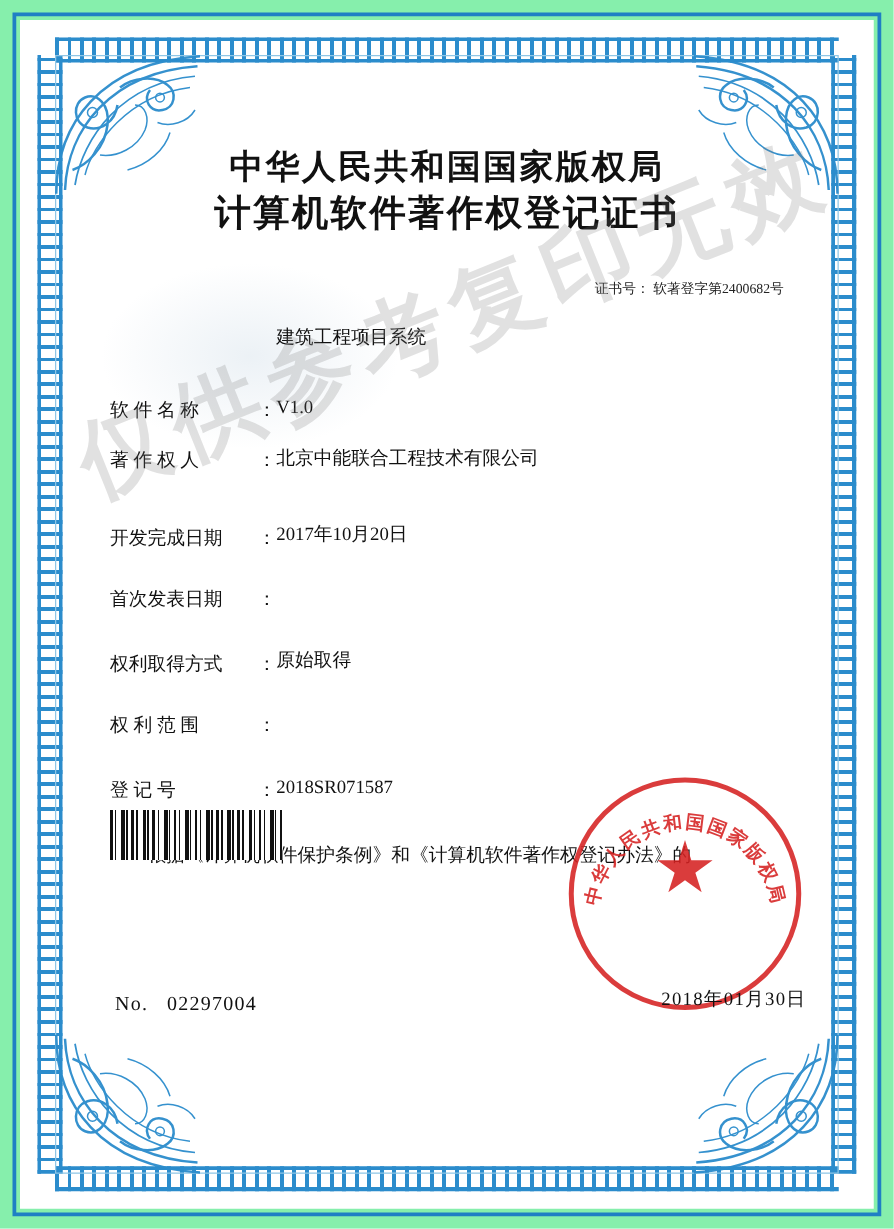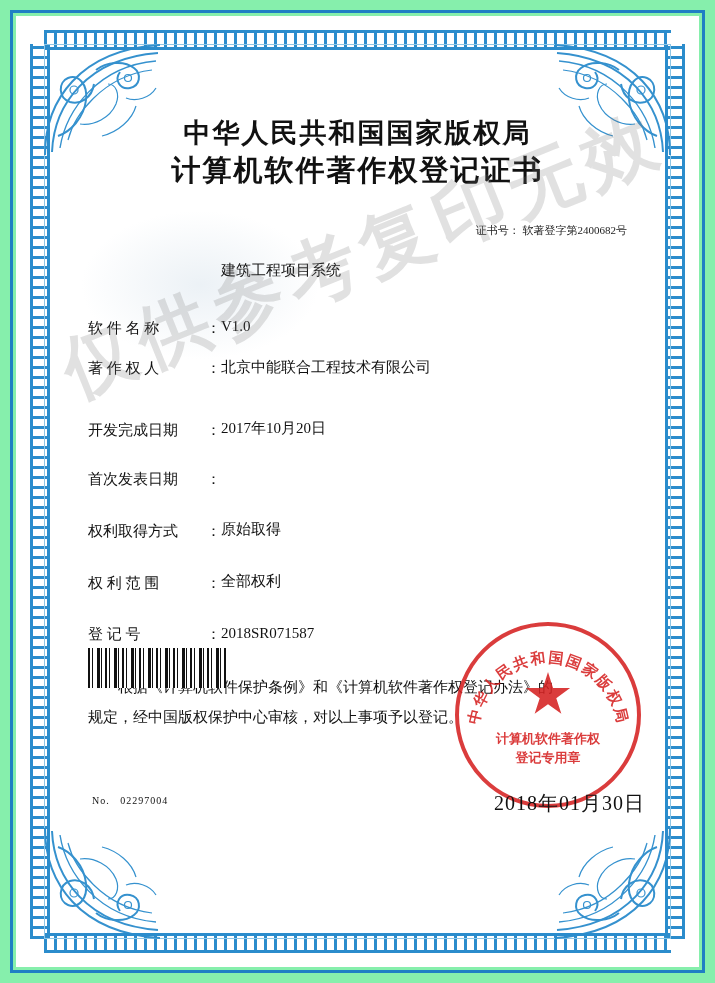--- a/index.html
+++ b/index.html
@@ -239,31 +239,31 @@
     line-height: 1.45;
     color: #d62222;
     font-family: "DejaVu Serif", serif;
   }
 
   
   .issue-date {
     position: absolute;
     right: 70px;
     top: 790px;
-    font-size: 20px;
+    font-size: 15px;
     color: #111111;
     letter-spacing: 1px;
   }
 
   
   .serial {
     position: absolute;
     left: 92px;
     top: 795px;
-    font-size: 10px;
+    font-size: 16px;
     color: #111111;
     letter-spacing: 1px;
     font-family: "Liberation Serif", serif;
     text-align: right;
   }
 
   
   .watermark {
     position: absolute;
     left: 0;
@@ -420,56 +420,50 @@
 
       <div class="field-row row-gap-md">
         <div class="field-label">权利取得方式</div>
         <div class="field-colon">：</div>
         <div class="field-value">原始取得</div>
       </div>
 
       <div class="field-row row-gap-md">
         <div class="field-label">权 利 范 围</div>
         <div class="field-colon">：</div>
-        <div class="field-value">全部权利</div>
       </div>
 
       <div class="field-row">
         <div class="field-label">登  记  号</div>
         <div class="field-colon">：</div>
         <div class="field-value">2018SR071587</div>
       </div>
 
     </div>
 
     <div class="paragraph">
       <span class="indent"></span><span>根据《计算机软件保护条例》和《计算机软件著作权登记办法》的</span><br>
-      <span>规定，经中国版权保护中心审核，对以上事项予以登记。</span>
     </div>
 
   </div>
 
   <div class="barcode"></div>
 
   <div class="seal">
     <div class="seal-arc">
       <svg viewBox="0 0 178 178" xmlns="http://www.w3.org/2000/svg">
         <defs>
           <path id="sealArcPath" d="M 20,95 A 70,70 0 0 1 158,95"></path>
         </defs>
         <text>
           <textPath href="#sealArcPath" startOffset="50%" text-anchor="middle">中华人民共和国国家版权局</textPath>
         </text>
       </svg>
     </div>
     <div class="seal-star"></div>
-    <div class="seal-bottom-text">
-      <div>计算机软件著作权</div>
-      <div>登记专用章</div>
-    </div>
   </div>
 
   <div class="issue-date">2018年01月30日</div>
 
   <div class="serial">
     <span>No.</span>
     &nbsp;
     <span>02297004</span>
   </div>
 

